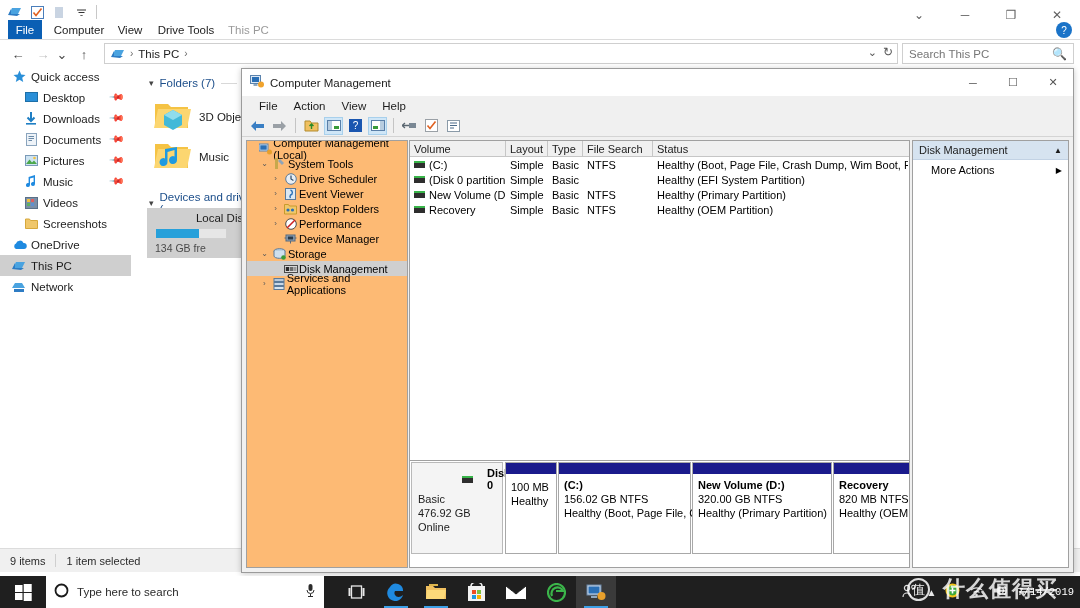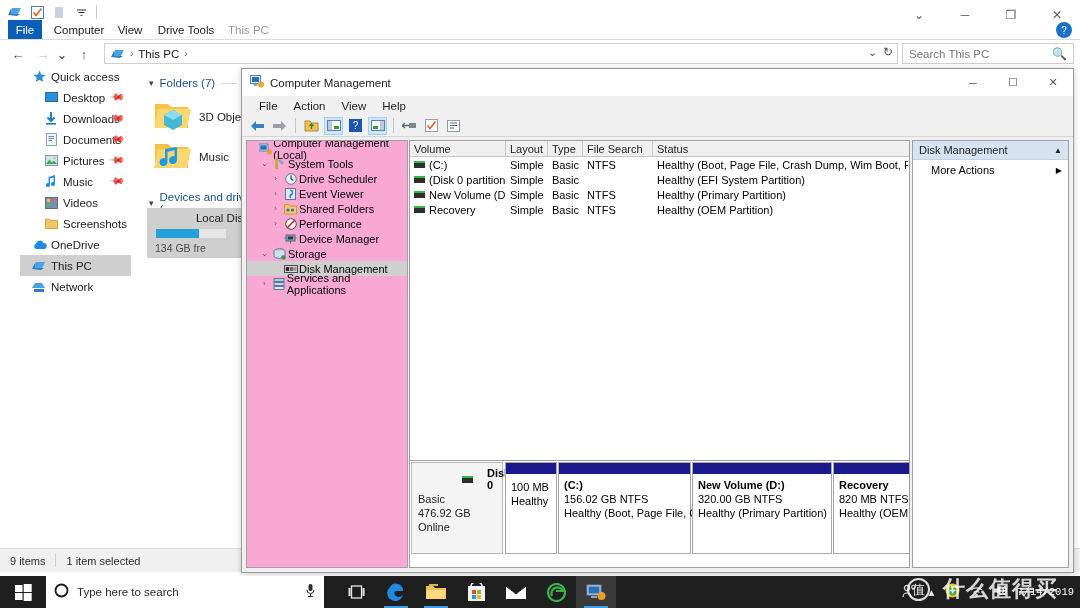--- a/index.html
+++ b/index.html
@@ -69,21 +69,21 @@
     border: 1px solid #cfcfcf; background: #fff;
     display: flex; align-items: center; padding: 0 6px; justify-content: space-between;
   }
   .search-ph { color: #767676; font-size: 11.5px; }
 
   
   .exp-body { position: absolute; left: 0; top: 66px; width: 1080px; height: 482px; background: #fff; }
   .nav-pane { position: absolute; left: 0; top: 0; width: 131px; height: 482px; background: #fff; }
   .nav-item {
     position: relative; height: 21px; display: flex; align-items: center;
-    padding-left: 10px; font-size: 11.5px; color: #1c1c1c; margin-left: 20px;
+    padding-left: 10px; font-size: 11.5px; color: #1c1c1c;
   }
   .nav-item.sel { background: #cfcfcf; }
   .nav-item .ni-ico { width: 18px; display: flex; align-items: center; justify-content: center; }
   .nav-item.child { padding-left: 22px; }
   .pin { position: absolute; right: 8px; color: #9a9a9a; font-size: 10px; transform: rotate(45deg); }
 
   .content-pane { position: absolute; left: 131px; top: 0; width: 949px; height: 482px; background: #fff; }
   .grp-head { display: flex; align-items: center; gap: 6px; font-size: 11.5px; color: #1c4e8a; padding-left: 10px; }
   .grp-line { flex: 1; height: 1px; background: #d8d8d8; margin-right: 12px; }
   .tile { display: flex; align-items: center; gap: 6px; }
@@ -127,21 +127,21 @@
     background: #f0f0f0; border-bottom: 1px solid #d4d4d4;
     display: flex; align-items: center; padding-left: 6px; gap: 3px;
   }
   .tb-ico { width: 19px; height: 18px; display: flex; align-items: center; justify-content: center; }
   .tb-ico.on { background: #cfe6f7; border: 1px solid #a8d0ec; }
   .tb-sep { width: 1px; height: 15px; background: #c4c4c4; margin: 0 3px; }
 
   .cm-main { position: absolute; left: 0; top: 69px; width: 831px; height: 434px; background: #f0f0f0; }
   .tree-pane {
     position: absolute; left: 4px; top: 2px; width: 162px; height: 428px;
-    background: #f9a8d4; border: 1px solid #a0a0a0; overflow: hidden;
+    background: #fdba74; border: 1px solid #a0a0a0; overflow: hidden;
   }
   .tree-row { height: 15px; display: flex; align-items: center; font-size: 11px; color: #000; }
   .tree-row.sel { background: #cfcfcf; }
   .twisty { width: 13px; text-align: center; color: #5a5a5a; font-size: 8px; }
   .tree-ico { width: 17px; display: flex; align-items: center; justify-content: center; }
 
   .mid-pane {
     position: absolute; left: 167px; top: 2px; width: 501px; height: 428px;
     background: #fff; border: 1px solid #a0a0a0; overflow: hidden;
   }
@@ -593,21 +593,21 @@
           </div>
           <div class="tree-row" style="padding-left: 22px;">
             <span class="twisty">›</span>
             <span class="tree-ico">
               <svg width="13" height="12" viewBox="0 0 13 12">
                 <path d="M0.5 1.5 h4 l1 1.5 H12.5 v8 H0.5 z" fill="#f0c76a" stroke="#c89a2c"></path>
                 <circle cx="4" cy="7" r="1.6" fill="#2a6fb5"></circle>
                 <circle cx="8.5" cy="7" r="1.6" fill="#2a6fb5"></circle>
               </svg>
             </span>
-            <span>Shared Folders</span>
+            <span>Desktop Folders</span>
           </div>
           <div class="tree-row" style="padding-left: 22px;">
             <span class="twisty">›</span>
             <span class="tree-ico">
               <svg width="12" height="12" viewBox="0 0 12 12">
                 <circle cx="6" cy="6" r="5.3" fill="#fff" stroke="#4a4a4a"></circle>
                 <path d="M2 10 L10 2" stroke="#cc2222" stroke-width="1.6"></path>
                 <path d="M2 2 L10 10" stroke="#cc2222" stroke-width="1.6" opacity="0"></path>
               </svg>
             </span>

